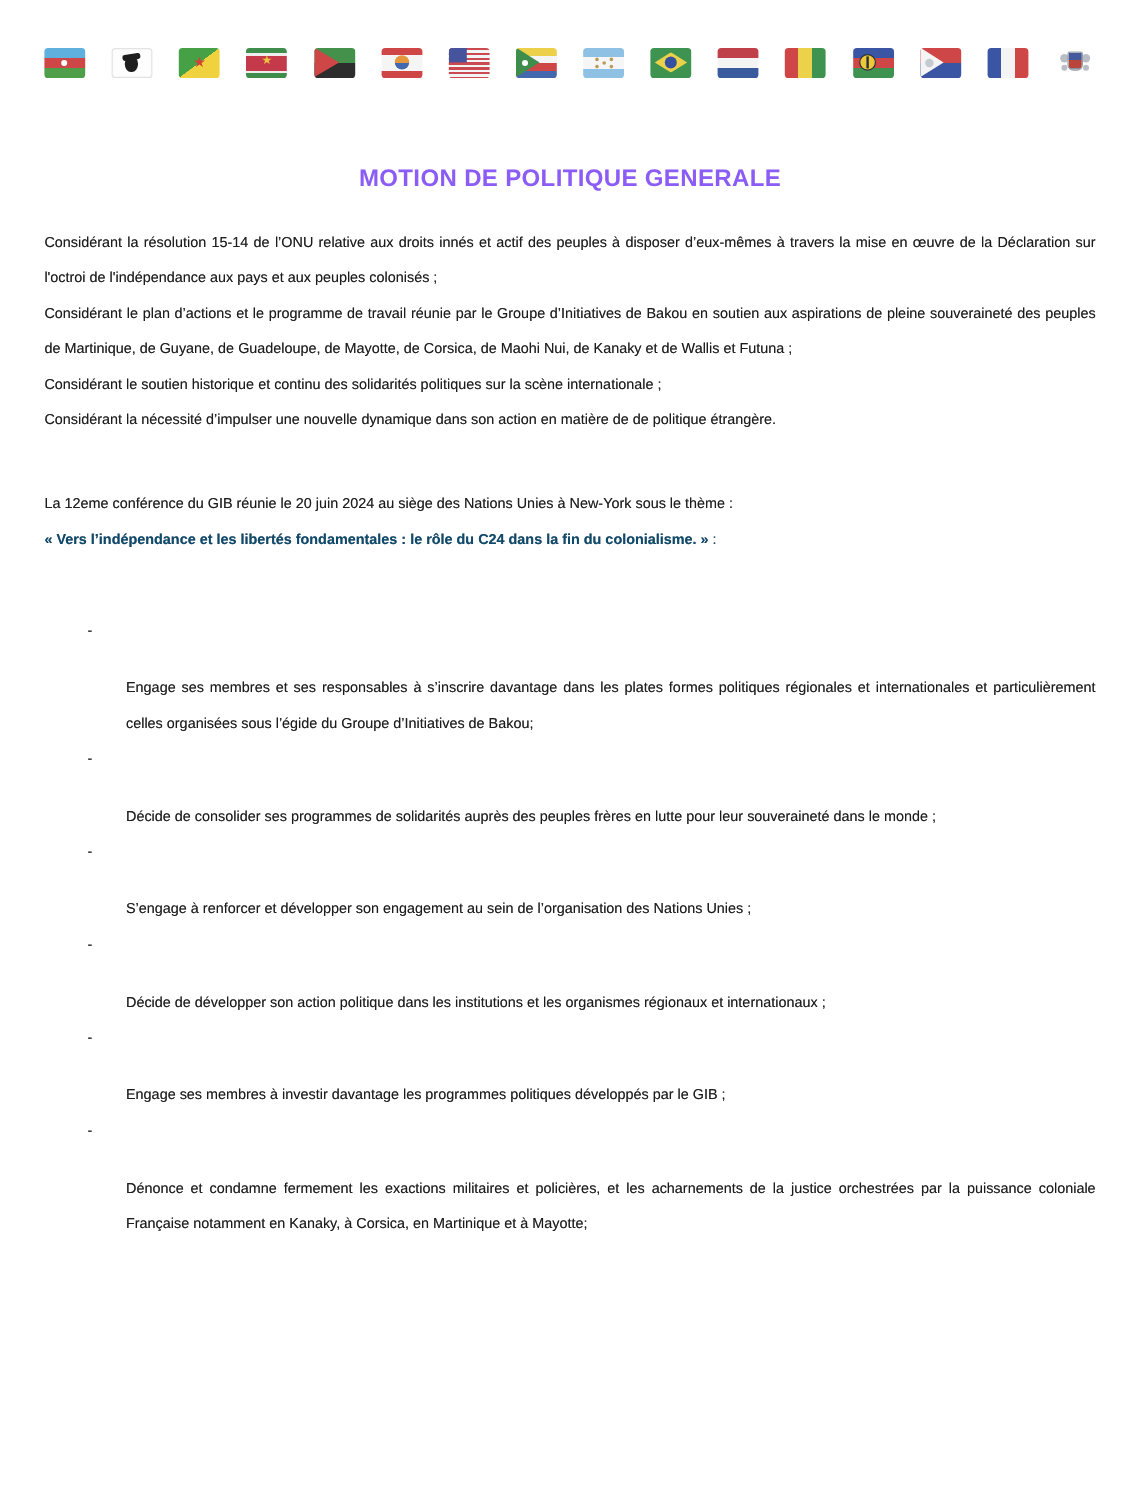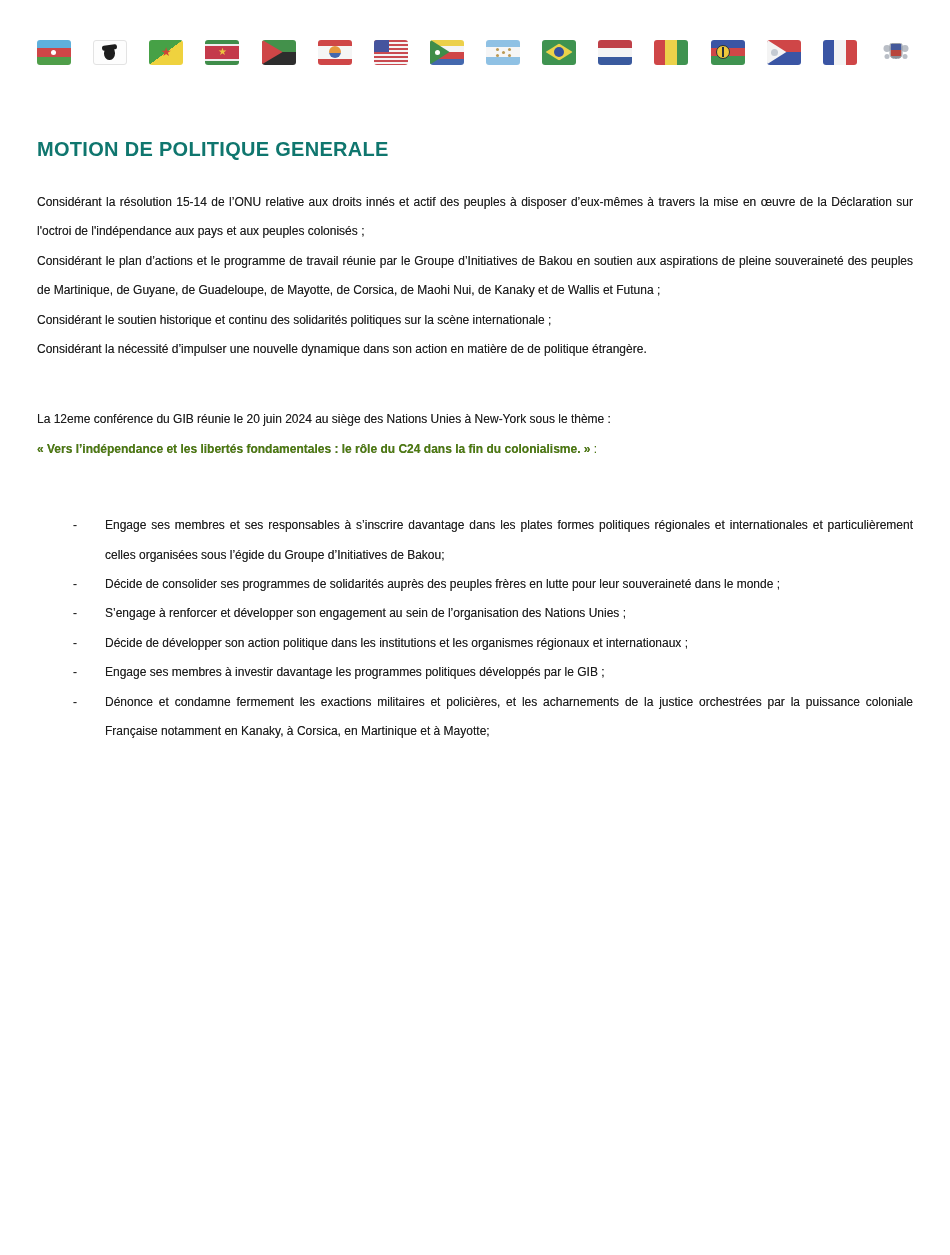--- a/index.html
+++ b/index.html
@@ -73,36 +73,36 @@
 
   .f-coat-of-arms-emblem { background:none; overflow:visible; }
   .f-coat-of-arms-emblem::before { left:50%; top:3px; transform:translateX(-50%); width:13px; height:16px;
       background:linear-gradient(to bottom,#44599b 45%,#b8453c 45% 88%,#8a8f98 88%);
       border:1px solid #9aa0a8; border-radius:2px 2px 5px 5px; box-sizing:border-box; z-index:1; }
   .f-coat-of-arms-emblem::after { left:50%; top:8px; transform:translateX(-50%); width:3px; height:3px; border-radius:50%; background:#b9bec6;
       box-shadow:-9px -1px 0 2px #b9bec6, 9px -1px 0 2px #b9bec6, -9px 7px 0 1px #b9bec6, 9px 7px 0 1px #b9bec6; }
 
   
   .doc-title {
-    text-align:left; font-weight:700; font-size:20px; letter-spacing:0.3px;
-    margin:72px 0 0 0; color:#0f766e;
+    text-align:center; font-weight:700; font-size:20px; letter-spacing:0.3px;
+    margin:72px 0 0 0; color:#8b5cf6;
   }
   .body-text {
     margin-top:27px; font-size:12px; line-height:29.4px;
     text-shadow:0 0 0.5px rgba(25,25,25,0.55);
   }
   p.considerant { margin:0; text-align:justify; text-align-last:left; }
   p.conference-intro { margin:41px 0 0 0; text-align:justify; text-align-last:left; }
-  p.conference-theme { margin:0; font-weight:700; text-align:justify; text-align-last:left; color:#4d7c0f; }
+  p.conference-theme { margin:0; font-weight:700; text-align:justify; text-align-last:left; color:#0c4a6e; }
   p.conference-theme .suffix { font-weight:400; }
 
   ul.resolutions { list-style:none; margin:47px 0 0 0; padding:0; }
   li.resolution { display:flex; margin:0; }
   li.resolution .dash { flex:0 0 32px; margin-left:36px; }
-  li.resolution .text { flex:1; text-align:justify; text-align-last:left; }
+  li.resolution .text { flex:1; text-align:justify; text-align-last:left;margin-top:48px; }
 </style>
 </head>
 <body>
 
 <div class="page">
 
   <div class="flags-row">
       <span class="flag f-azerbaijan-flag"></span>
       <span class="flag f-corsica-flag"></span>
       <span class="flag f-french-guiana-flag"></span>

